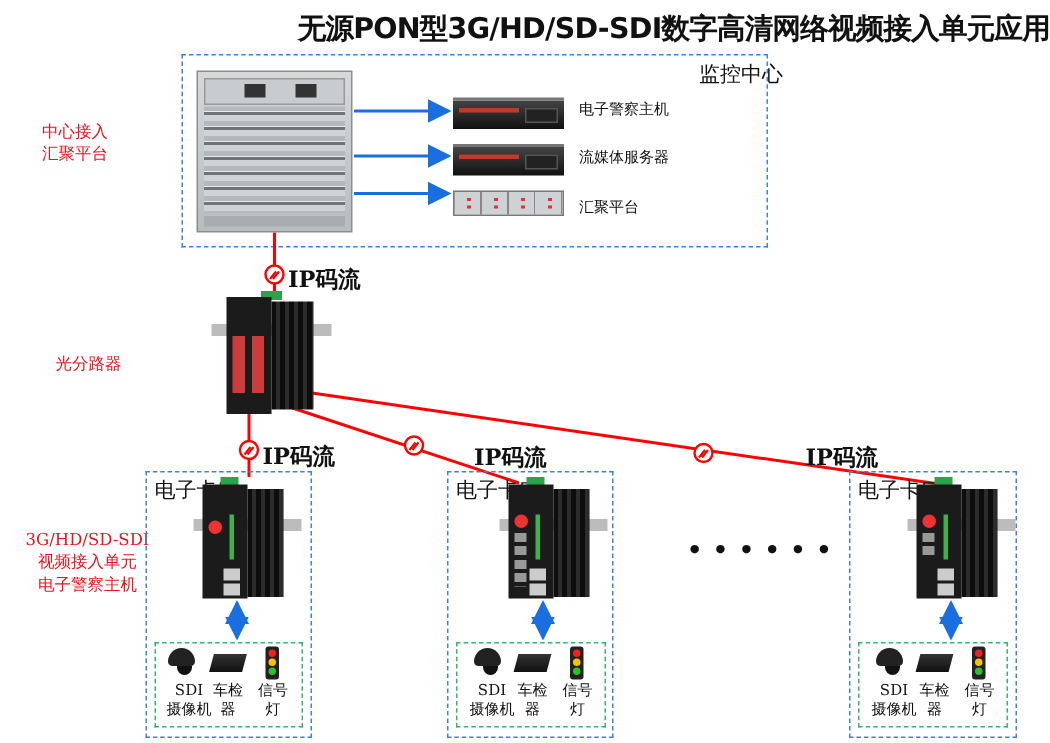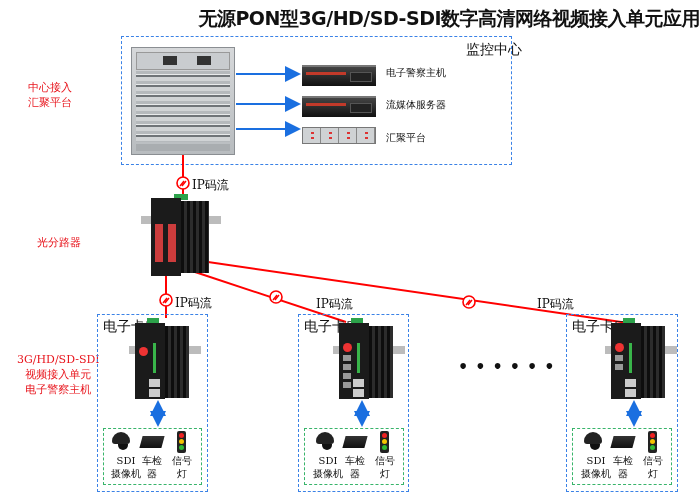--- a/index.html
+++ b/index.html
@@ -4,21 +4,21 @@
 <style>
   html, body { margin:0; padding:0; background:#ffffff; }
   body { width:700px; height:495px; position:relative; overflow:hidden; font-family:"DejaVu Serif", serif; }
   .abs { position:absolute; }
   .title { left:0; width:700px; top:6px; text-align:right; font-family:"DejaVu Sans", sans-serif; font-size:19px; font-weight:bold; color:#111; letter-spacing:-0.5px; }
   .side-label { color:#e8141c; font-size:11px; line-height:15px; }
   .dash-blue { border:1.5px dashed #3b82e6; box-sizing:border-box; }
   .dash-green { border:1.5px dashed #38b46a; box-sizing:border-box; }
   .corner-label { font-size:14px; color:#111; }
   .dev-label { font-size:10px; color:#111; }
-  .ip-label { font-size:12px; font-weight:normal; color:#111; }
+  .ip-label { font-size:15px; font-weight:bold; color:#111; }
   .dots { font-size:16px; letter-spacing:7px; color:#111; font-weight:bold; }
   .edge-text { font-size:10px; color:#111; text-align:center; line-height:13px; }
   .edge-text b { font-weight:normal; }
   svg { position:absolute; left:0; top:0; }
 </style>
 </head>
 <body>
 
 <div class="abs title">无源PON型3G/HD/SD-SDI数字高清网络视频接入单元应用</div>
 

